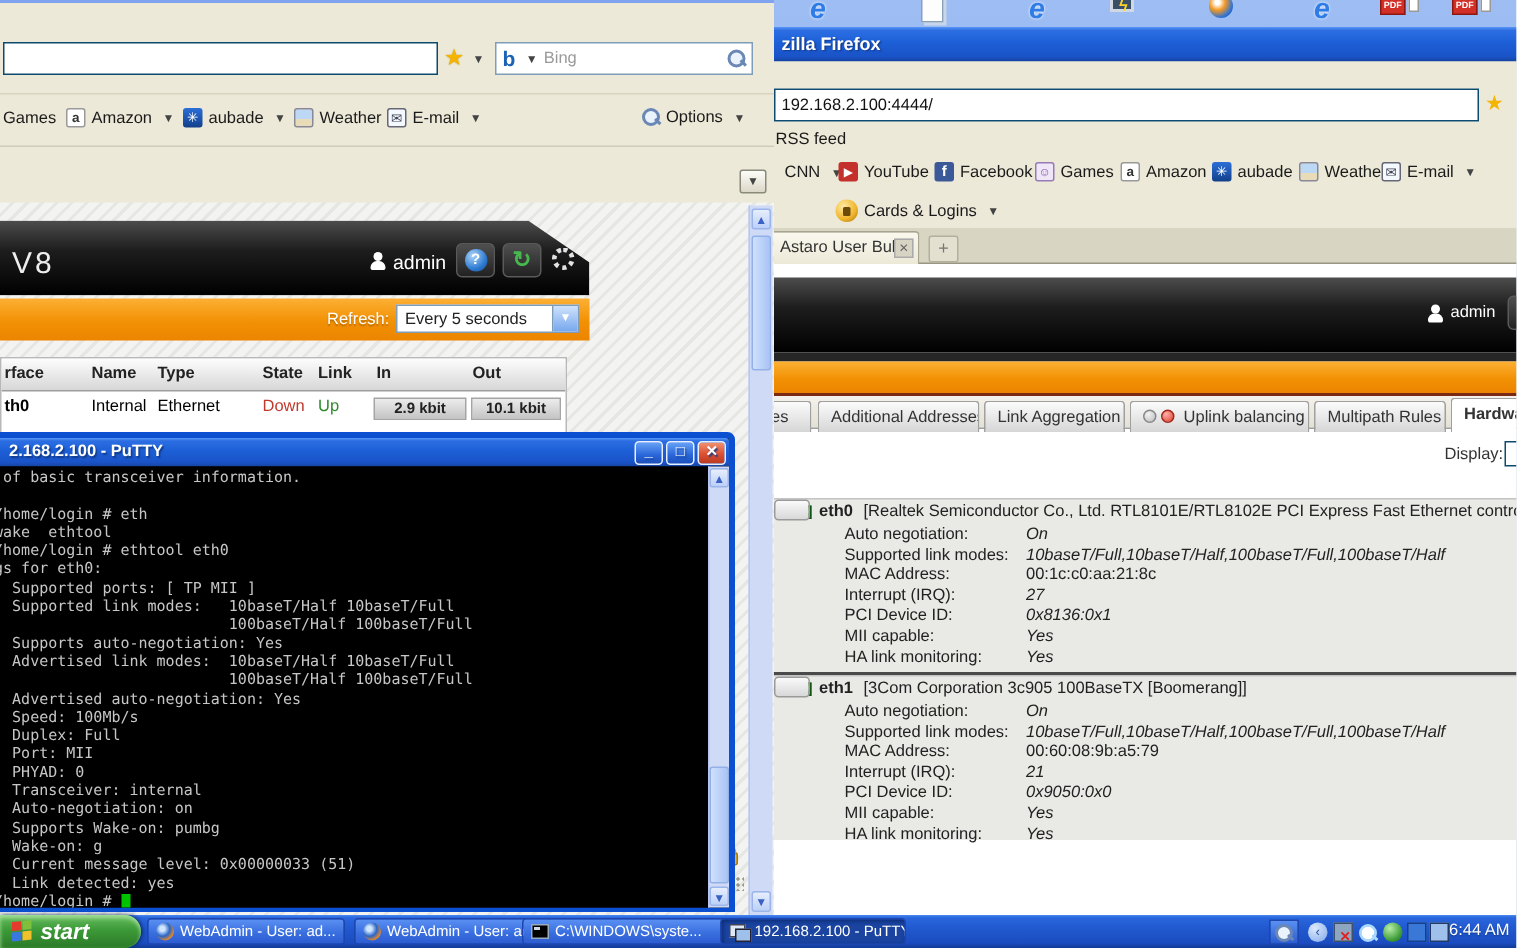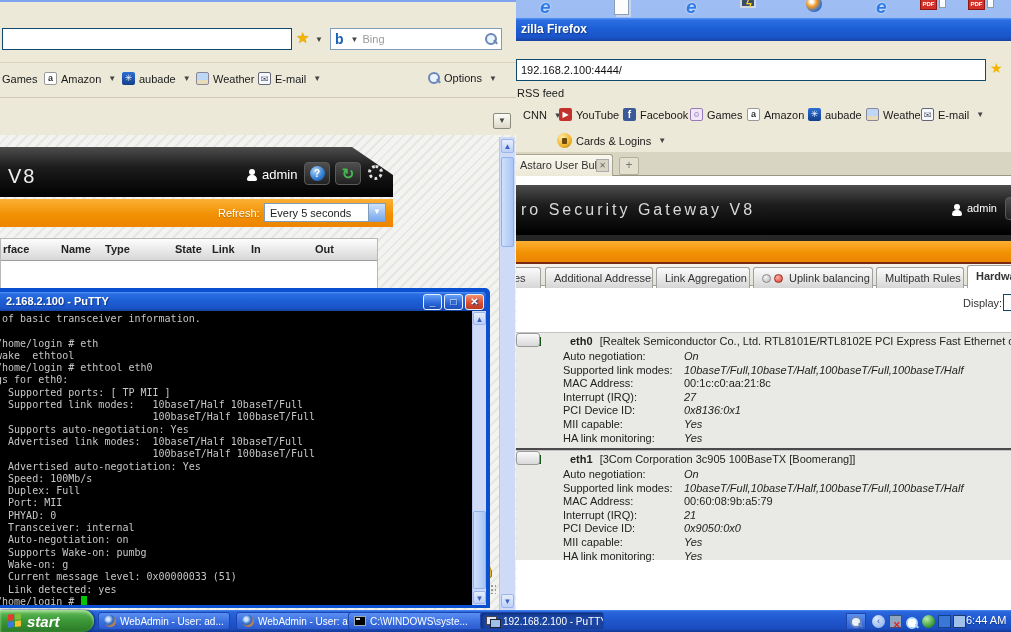--- a/index.html
+++ b/index.html
@@ -169,21 +169,21 @@
   .sc-gray { background:radial-gradient(circle at 35% 30%, #f2f2f2, #bdbdbd); }
   .sc-red  { background:radial-gradient(circle at 35% 30%, #ffb0a8, #e04030); border-color:#a02818; }
 
   #display-row { left:0; top:118px; width:512px; height:20px; font-size:11px; color:#333; }
   .nic-panel { position:absolute; left:5px; width:520px; background:#e9e9e6;
                border-top:1px solid #c4c4c4; font-size:11px; color:#222; }
   .nic-head { position:relative; height:17px; padding-left:30px; padding-top:2px; white-space:nowrap; overflow:hidden; }
   .nic-ico { position:absolute; left:12px; top:4px; width:13px; height:9px; background:#2e8b2e;
              border:1px solid #145214; }
   .nic-ico::after { content:""; position:absolute; right:1px; top:1px; width:3px; height:3px; background:#d6f5d6; }
-  .nic-name { font-weight:bold; margin-right:4px;margin-left:24px; }
+  .nic-name { font-weight:bold; margin-right:4px; }
   .nic-row { position:relative; height:13.6px; }
   .nic-label { position:absolute; left:47px; }
   .nic-value { position:absolute; left:168px; font-style:italic; white-space:nowrap; }
   .nic-fields .nic-row:nth-child(3) .nic-value { font-style:normal; }
   .gutter-btn { position:absolute; left:5px; width:24px; height:14px; border:1px solid #9a9a9a;
                 border-radius:3px; background:linear-gradient(#fafafa,#d8d8d8); }
 
   
   #win-putty { left:-16px; top:288px; width:506px; height:320px; z-index:3;
                border:4px solid #0b50d1; border-bottom-width:3px; background:#000;
@@ -324,21 +324,20 @@
     <div id="ff-tabstrip" class="abs">
       <div id="ff-tab" class="abs">
         <span>Astaro User Bull...</span>
         <span class="tab-close">✕</span>
       </div>
       <div id="ff-newtab" class="abs">+</div>
     </div>
 
     <div id="ff-content" class="abs">
       <div id="astaro-r-header" class="abs">
-        <span id="astaro-r-title" class="abs">ro Security Gateway V8</span>
         <span class="abs" style="left:440px;top:17px;"><span class="person-ico"></span></span>
         <span class="abs" style="left:456px;top:17px;font-size:11px;color:#fff;">admin</span>
         <span class="abs dark-tool-btn" style="left:494px;top:12px;"></span>
       </div>
       <div id="astaro-r-strip" class="abs"></div>
       <div id="astaro-r-orange" class="abs"></div>
 
       <div id="astaro-r-tabs" class="abs">
         <div class="r-tab" style="left:-6px;width:36px;">
           <span>es</span>
@@ -516,20 +515,29 @@
 
       <div id="iface-table" class="abs">
         <div class="tbl-head">
           <span class="c1">rface</span>
           <span class="c2">Name</span>
           <span class="c3">Type</span>
           <span class="c4">State</span>
           <span class="c5">Link</span>
           <span class="c6">In</span>
           <span class="c7">Out</span>
+        </div>
+        <div class="tbl-row" style="top:22px;">
+          <span class="c1" style="font-weight:bold;">th0</span>
+          <span class="c2">Internal</span>
+          <span class="c3">Ethernet</span>
+          <span class="c4 state-down">Down</span>
+          <span class="c5 state-up">Up</span>
+          <span class="rate-badge" style="left:248px;">2.9 kbit</span>
+          <span class="rate-badge" style="left:313px;width:60px;">10.1 kbit</span>
         </div>
         <div class="tbl-row" style="top:46px;">
           <span class="c1" style="font-weight:bold;">th1</span>
           <span class="c2">External</span>
           <span class="c3">Ethernet</span>
           <span class="rate-badge" style="left:248px;"></span>
           <span class="rate-badge" style="left:313px;width:60px;"></span>
         </div>
       </div>
     </div>

